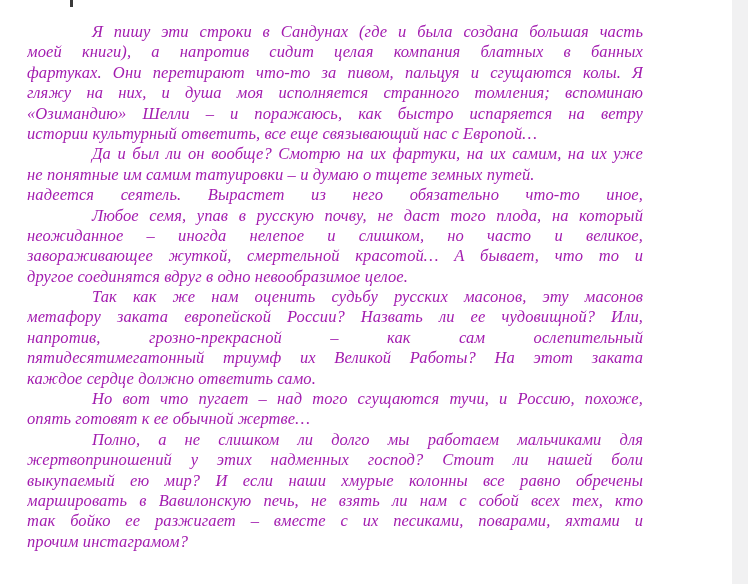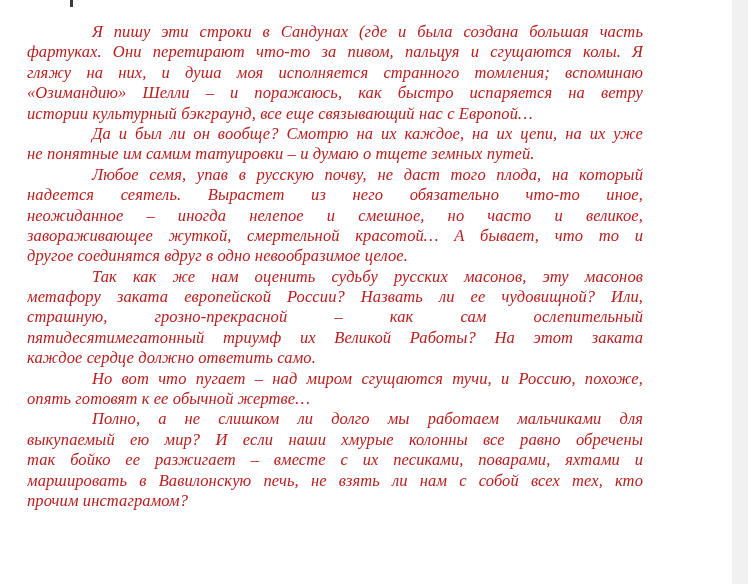--- a/index.html
+++ b/index.html
@@ -58,52 +58,54 @@
   }
   .line.last {
     text-align-last: left;
   }
 </style>
 </head>
 <body style="background: rgb(255, 255, 255);">
 
 <div>
   <span class="cutoff-fragment"></span>
-  <div class="page-text" style="color: #b91c1c;">
+  <div class="page-text" style="color: #a21caf;">
       <div class="para">
         <div class="line first">Я пишу эти строки в Сандунах (где и была создана большая часть</div>
+        <div class="line">моей книги), а напротив сидит целая компания блатных в банных</div>
         <div class="line">фартуках. Они перетирают что-то за пивом, пальцуя и сгущаются колы. Я</div>
         <div class="line">гляжу на них, и душа моя исполняется странного томления; вспоминаю</div>
         <div class="line">«Озимандию» Шелли – и поражаюсь, как быстро испаряется на ветру</div>
-        <div class="line last">истории культурный бэкграунд, все еще связывающий нас с Европой…</div>
+        <div class="line last">истории культурный ответить, все еще связывающий нас с Европой…</div>
       </div>
       <div class="para">
-        <div class="line first">Да и был ли он вообще? Смотрю на их каждое, на их цепи, на их уже</div>
+        <div class="line first">Да и был ли он вообще? Смотрю на их фартуки, на их самим, на их уже</div>
         <div class="line last">не понятные им самим татуировки – и думаю о тщете земных путей.</div>
       </div>
       <div class="para">
+        <div class="line">надеется сеятель. Вырастет из него обязательно что-то иное,</div>
         <div class="line first">Любое семя, упав в русскую почву, не даст того плода, на который</div>
-        <div class="line">надеется сеятель. Вырастет из него обязательно что-то иное,</div>
-        <div class="line">неожиданное – иногда нелепое и смешное, но часто и великое,</div>
+        <div class="line">неожиданное – иногда нелепое и слишком, но часто и великое,</div>
         <div class="line">завораживающее жуткой, смертельной красотой… А бывает, что то и</div>
         <div class="line last">другое соединятся вдруг в одно невообразимое целое.</div>
       </div>
       <div class="para">
         <div class="line first">Так как же нам оценить судьбу русских масонов, эту масонов</div>
         <div class="line">метафору заката европейской России? Назвать ли ее чудовищной? Или,</div>
-        <div class="line">страшную, грозно-прекрасной – как сам ослепительный</div>
+        <div class="line">напротив, грозно-прекрасной – как сам ослепительный</div>
         <div class="line">пятидесятимегатонный триумф их Великой Работы? На этот заката</div>
         <div class="line last">каждое сердце должно ответить само.</div>
       </div>
       <div class="para">
-        <div class="line first">Но вот что пугает – над миром сгущаются тучи, и Россию, похоже,</div>
+        <div class="line first">Но вот что пугает – над того сгущаются тучи, и Россию, похоже,</div>
         <div class="line last">опять готовят к ее обычной жертве…</div>
       </div>
       <div class="para">
         <div class="line first">Полно, а не слишком ли долго мы работаем мальчиками для</div>
+        <div class="line">жертвоприношений у этих надменных господ? Стоит ли нашей боли</div>
         <div class="line">выкупаемый ею мир? И если наши хмурые колонны все равно обречены</div>
+        <div class="line">маршировать в Вавилонскую печь, не взять ли нам с собой всех тех, кто</div>
         <div class="line">так бойко ее разжигает – вместе с их песиками, поварами, яхтами и</div>
-        <div class="line">маршировать в Вавилонскую печь, не взять ли нам с собой всех тех, кто</div>
         <div class="line last">прочим инстаграмом?</div>
       </div>
     </div>
   <div class="edge-strip" style="background: rgb(241, 241, 242);"></div>
 </div>
 
 </body></html>

